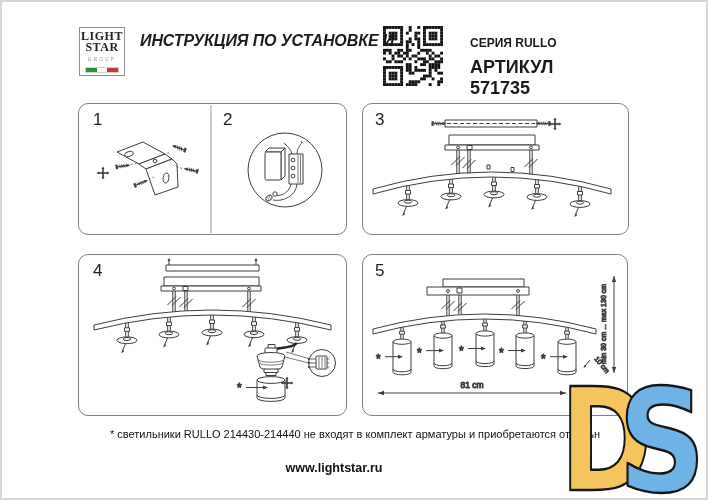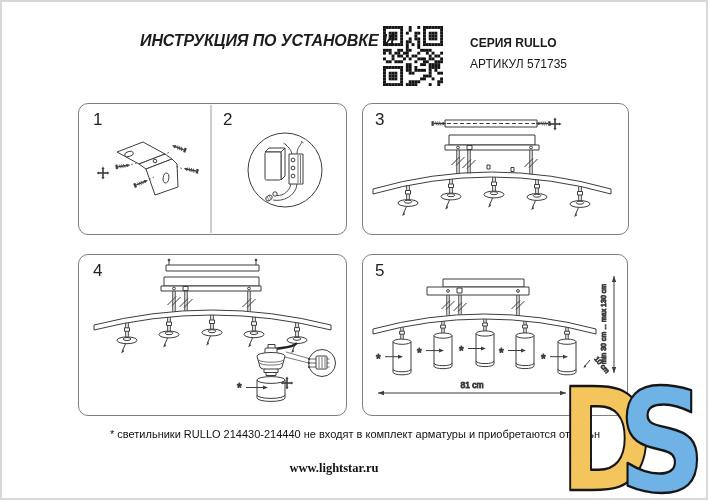--- a/index.html
+++ b/index.html
@@ -13,36 +13,36 @@
   .logo-word{font-family:"Liberation Serif",serif;font-weight:700;font-size:12px;line-height:11px;color:#222;letter-spacing:.5px;}
   .logo-group{font-size:4.5px;letter-spacing:2.4px;color:#8a8a8a;margin-top:1px;}
   .logo-flag{margin-top:2px;width:32px;height:4px;display:flex;border:.5px solid #cfcfcf;}
   .logo-flag span{flex:1;height:100%;}
 
   .title{position:absolute;left:140px;top:31px;font-size:16px;font-weight:700;line-height:20px;
          color:#1c1c1c;letter-spacing:-.1px;font-style:italic;}
   .qr{position:absolute;left:383px;top:26px;width:60px;height:60px;}
   .series-block{position:absolute;left:470px;top:36px;width:140px;text-align:left;}
   .series{font-size:12px;font-weight:700;}
-  .article{font-size:12px;font-weight:400;margin-top:7px;}
+  .article{font-size:18px;font-weight:700;margin-top:7px;}
 
   
   .panel{position:absolute;border:1.1px solid #7f7f7f;border-radius:10px;background:#fff;}
   .panel-num{position:absolute;left:12px;top:6px;font-size:17px;color:#222;}
   .panel svg.art{position:absolute;left:0;top:0;}
   .art line,.art path,.art rect,.art ellipse,.art circle,.art polyline{vector-effect:non-scaling-stroke;}
 
   #box12{left:78px;top:103px;width:267px;height:130px;}
   #box3{left:362px;top:103px;width:265px;height:130px;}
   #box4{left:78px;top:254px;width:267px;height:160px;}
   #box5{left:362px;top:254px;width:264px;height:160px;}
 
   .footnote{position:absolute;left:78px;top:428px;font-size:11px;color:#111;white-space:nowrap;margin-left:32px;}
   .website{position:absolute;left:78px;top:461px;width:512px;text-align:center;
-           font-size:12.5px;font-weight:700;color:#111;font-family:Liberation Serif, serif;}
+           font-size:12.5px;font-weight:700;color:#111;}
 
   .watermark{position:absolute;left:556px;top:378px;width:152px;height:122px;z-index:10;}
 
   .dim-text{font-size:8.5px;fill:#222;font-family:"Liberation Sans",sans-serif;}
   .dim-text-sm{font-size:7px;fill:#222;font-family:"Liberation Sans",sans-serif;}
   .star{font-size:12px;fill:#222;font-family:"Liberation Sans",sans-serif;}
 </style>
 </head>
 <body>
 
@@ -83,20 +83,30 @@
         <rect x="-2.4" y="4" width="4.8" height="3" fill="#fff"></rect>
         <ellipse cx="0" cy="14.5" rx="9" ry="2.6" fill="#fff"></ellipse>
         <line x1="-9" y1="14.5" x2="-9" y2="45"></line>
           <line x1="9" y1="14.5" x2="9" y2="45"></line>
         <path d="M-9,45 A9,2.6 0 0 0 9,45"></path>
         <path d="M-9,42 A9,2.6 0 0 0 9,42"></path>
       </g>
     </defs>
   </svg>
 
+  <div class="logo">
+    <div class="logo-word">LIGHT</div>
+    <div class="logo-word">STAR</div>
+    <div class="logo-group logo-word" style="font-family:'Liberation Sans',sans-serif;font-weight:400;">GROUP</div>
+    <div class="logo-flag">
+      <span style="background:#2E8F3C"></span>
+      <span style="background:#ffffff"></span>
+      <span style="background:#C63931"></span>
+    </div>
+  </div>
 
   <div class="title">
     <div>ИНСТРУКЦИЯ ПО УСТАНОВКЕ И</div>
   </div>
 
   <svg class="qr" viewBox="0 0 60 60">
       <g fill="#131313">
         <rect x="0.00" y="0.00" width="2.92" height="2.92"></rect>
         <rect x="2.86" y="0.00" width="2.92" height="2.92"></rect>
         <rect x="5.71" y="0.00" width="2.92" height="2.92"></rect>

